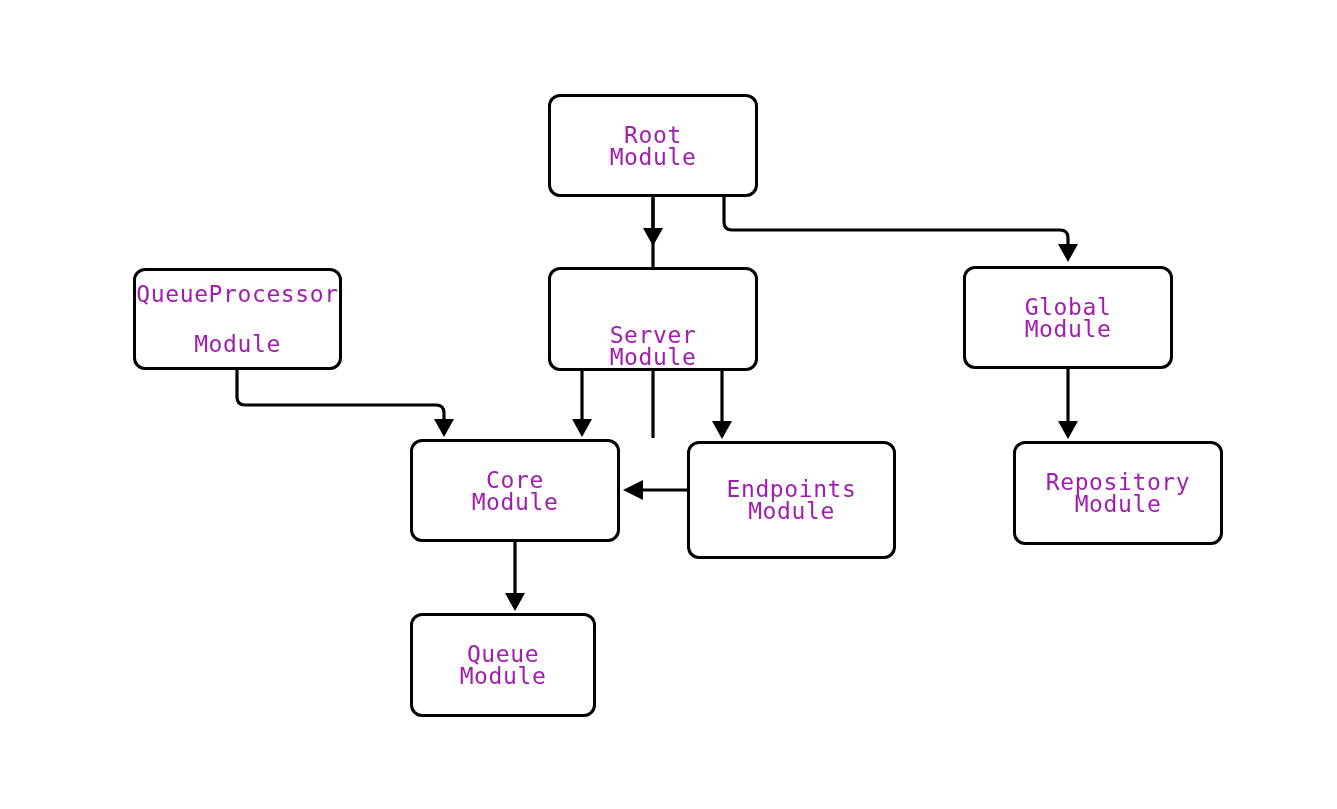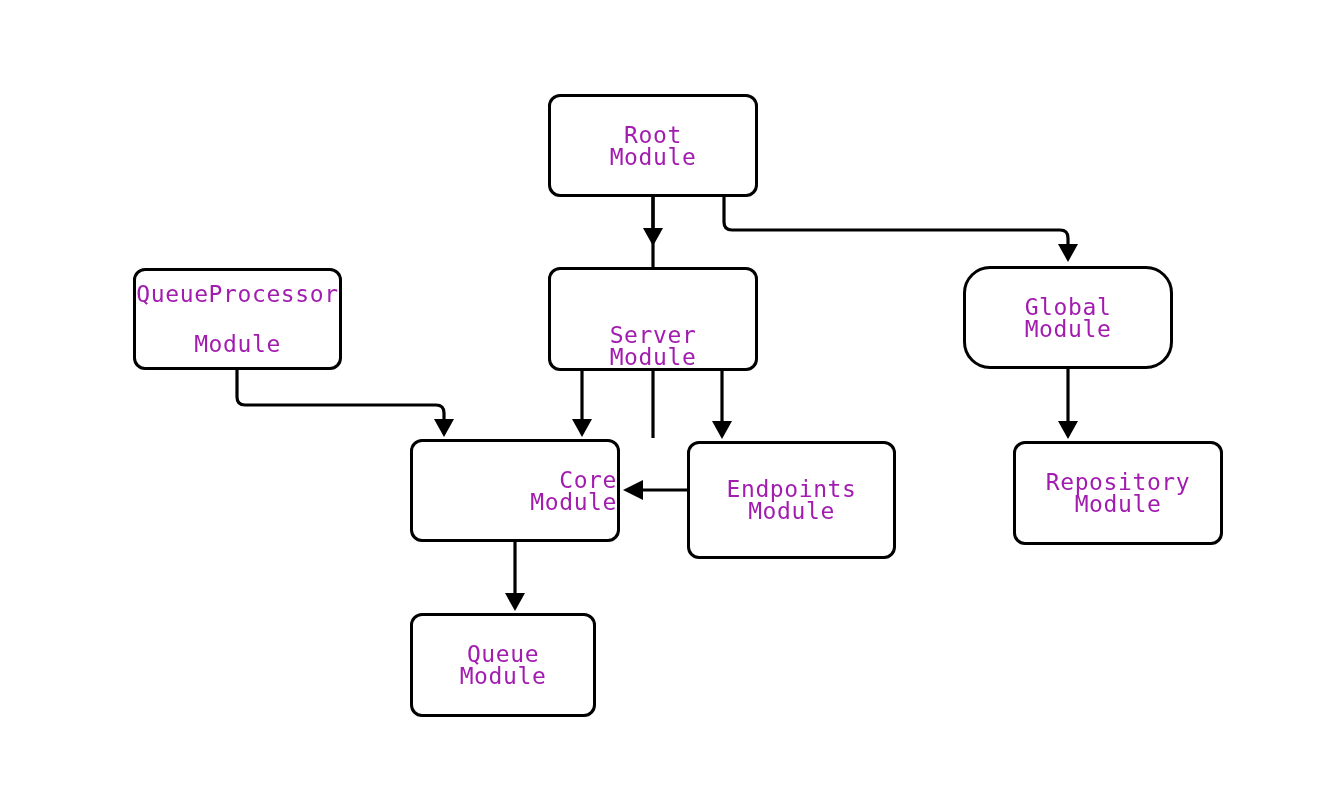--- a/index.html
+++ b/index.html
@@ -117,26 +117,26 @@
   <div class="node" style="left:133px; top:268px; width:209px; height:102px;gap:28px;">
     <div class="node-label">QueueProcessor</div>
     <div class="node-label">Module</div>
   </div>
 
   <div class="node" style="left:548px; top:267px; width:210px; height:104px;justify-content:flex-end;">
     <div class="node-label">Server</div>
     <div class="node-label">Module</div>
   </div>
 
-  <div class="node" style="left:963px; top:266px; width:210px; height:103px;border-radius:27px;">
+  <div class="node" style="left:963px; top:266px; width:210px; height:103px;">
     <div class="node-label">Global</div>
     <div class="node-label">Module</div>
   </div>
 
-  <div class="node" style="left:410px; top:439px; width:210px; height:103px;align-items:flex-end;">
+  <div class="node" style="left:410px; top:439px; width:210px; height:103px;">
     <div class="node-label">Core</div>
     <div class="node-label">Module</div>
   </div>
 
   <div class="node" style="left:687px; top:441px; width:209px; height:118px;">
     <div class="node-label">Endpoints</div>
     <div class="node-label">Module</div>
   </div>
 
   <div class="node" style="left:1013px; top:441px; width:210px; height:104px;">

